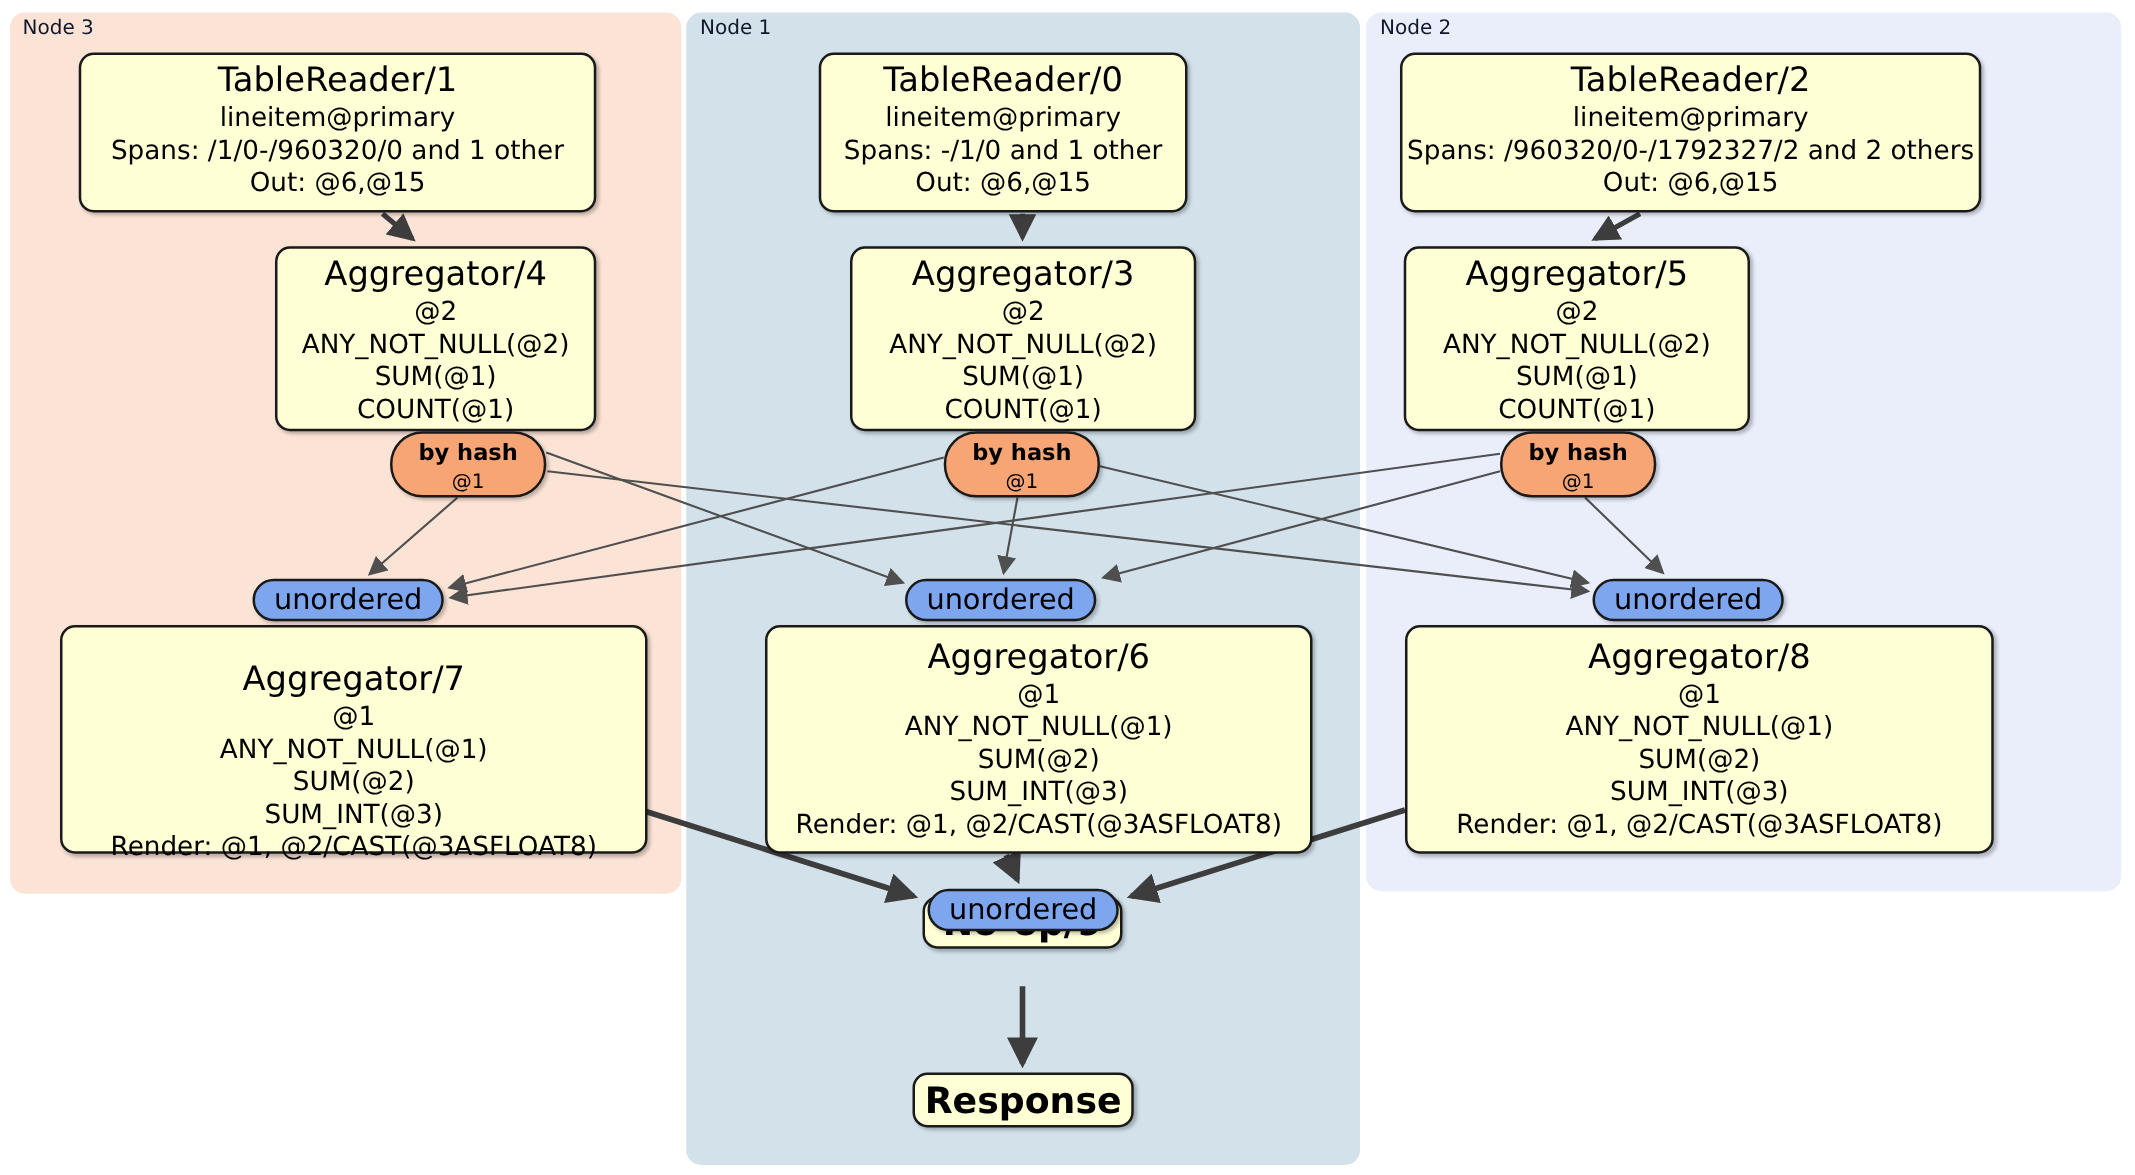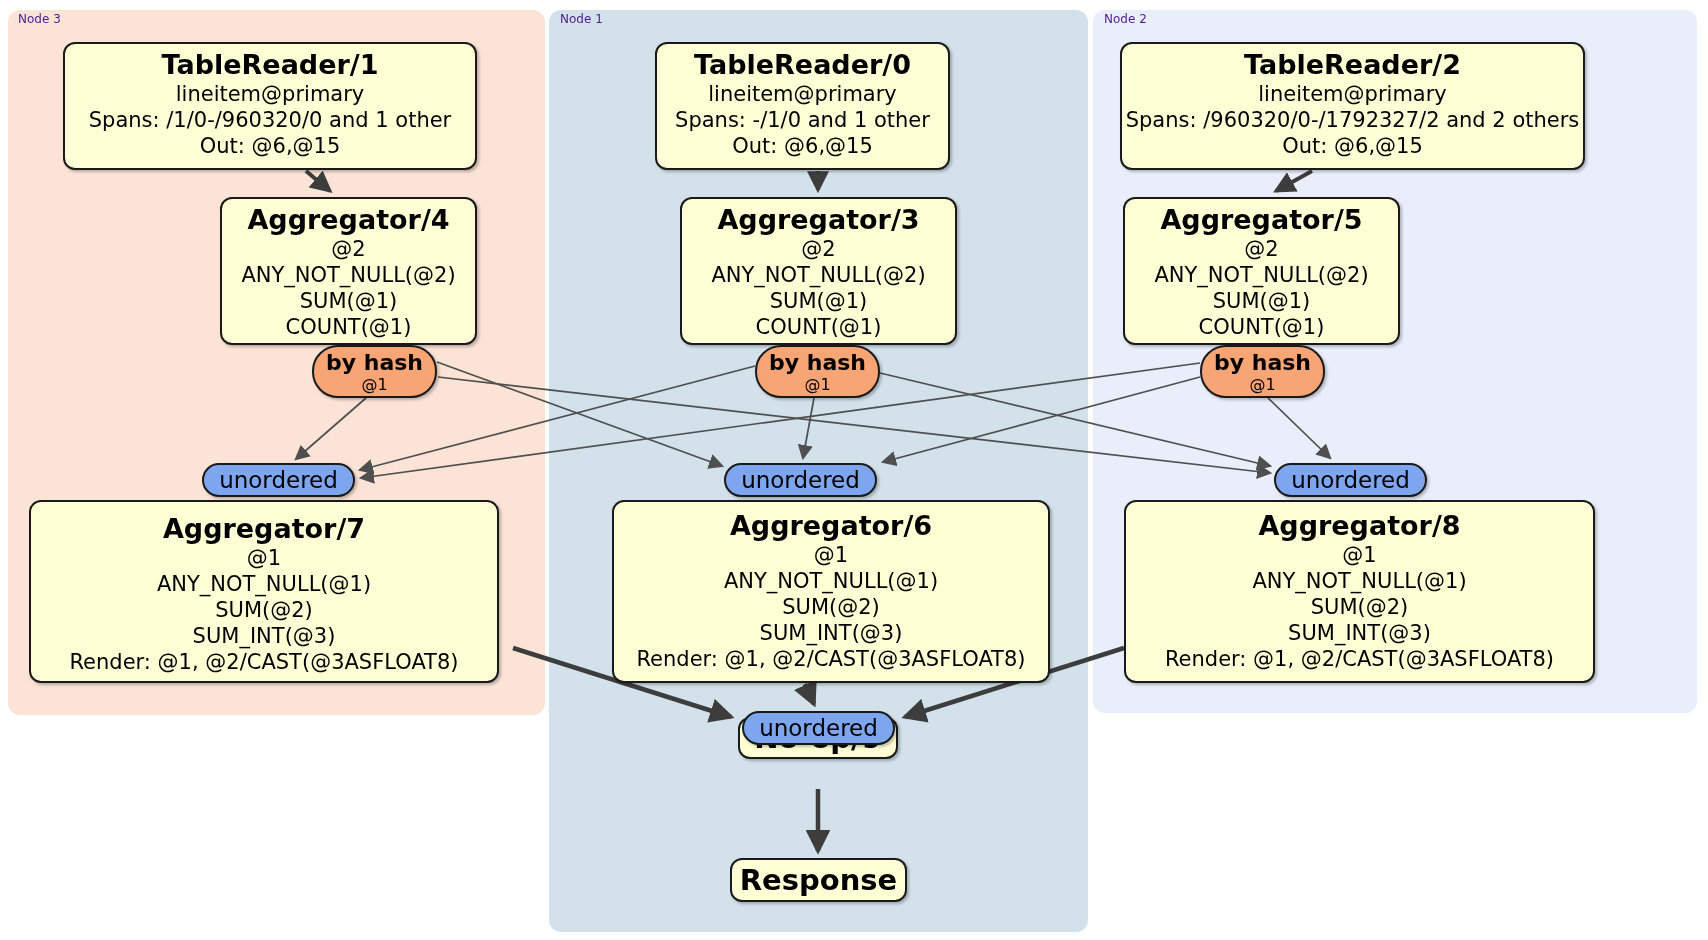--- a/index.html
+++ b/index.html
@@ -1,36 +1,36 @@
 <!DOCTYPE html>
 <html><head>
 <meta charset="utf-8">
 <style>
   html,body{margin:0;padding:0;background:#ffffff;}
   #stage{
     position:relative;width:1708px;height:940px;overflow:hidden;
     font-family:"DejaVu Sans","Liberation Sans",sans-serif;color:#000;
   }
   .region{position:absolute;border-radius:12px;z-index:0;}
-  .region-label{position:absolute;font-size:12px;color:#4c1d95;z-index:1;}
+  .region-label{position:absolute;font-size:16px;color:#0f172a;z-index:1;}
   svg.edges{position:absolute;left:0;top:0;z-index:2;}
   .box{
     position:absolute;background:#ffffd6;border:2px solid #1a1a1a;border-radius:12px;
     text-align:center;z-index:3;box-shadow:2px 2px 3px rgba(0,0,0,.25);
     padding-top:4px;box-sizing:border-box;white-space:nowrap;
   }
-  .box-title{font-weight:bold;font-size:27px;line-height:33px;}
+  .box-title{font-weight:normal;font-size:27px;line-height:33px;}
   .box-line{font-size:21px;line-height:26px;}
   .box-title-lg{font-weight:bold;font-size:29px;line-height:36px;}
   .pill-hash{
     position:absolute;background:#f7a574;border:2px solid #1a1a1a;border-radius:26px;
     text-align:center;z-index:4;box-sizing:border-box;padding-top:3px;
     box-shadow:2px 2px 3px rgba(0,0,0,.25);
   }
-  .pill-hash .main{font-weight:bold;font-size:22px;line-height:26px;}
+  .pill-hash .main{font-weight:bold;font-size:18px;line-height:26px;}
   .pill-hash .sub{font-size:16px;line-height:18px;}
   .pill-stream{
     position:absolute;background:#7da6ef;border:2px solid #1a1a1a;border-radius:18px;
     text-align:center;z-index:4;box-sizing:border-box;
     font-weight:normal;font-size:23px;line-height:31px;
     box-shadow:2px 2px 3px rgba(0,0,0,.25);
   }
 </style>
 </head>
 <body>
@@ -131,21 +131,21 @@
   </div>
   <div class="pill-hash" style="left:1200px;top:345px;width:125px;height:53px;">
     <div class="main">by hash</div>
     <div class="sub">@1</div>
   </div>
 
   <div class="pill-stream" style="left:202px;top:463px;width:153px;height:34px;">unordered</div>
   <div class="pill-stream" style="left:724px;top:463px;width:153px;height:34px;">unordered</div>
   <div class="pill-stream" style="left:1274px;top:463px;width:153px;height:34px;">unordered</div>
 
-  <div class="box" style="left:29px;top:500px;width:470px;height:183px;padding-top:10px;">
+  <div class="box" style="left:48px;top:500px;width:470px;height:183px;padding-top:25px;">
     <div class="box-title">Aggregator/7</div>
     <div class="box-line">@1</div>
     <div class="box-line">ANY_NOT_NULL(@1)</div>
     <div class="box-line">SUM(@2)</div>
     <div class="box-line">SUM_INT(@3)</div>
     <div class="box-line">Render: @1, @2/CAST(@3ASFLOAT8)</div>
   </div>
 
   <div class="box" style="left:582px;top:500px;width:438px;height:183px;padding-top:7px;margin-left:30px;">
     <div class="box-title">Aggregator/6</div>

